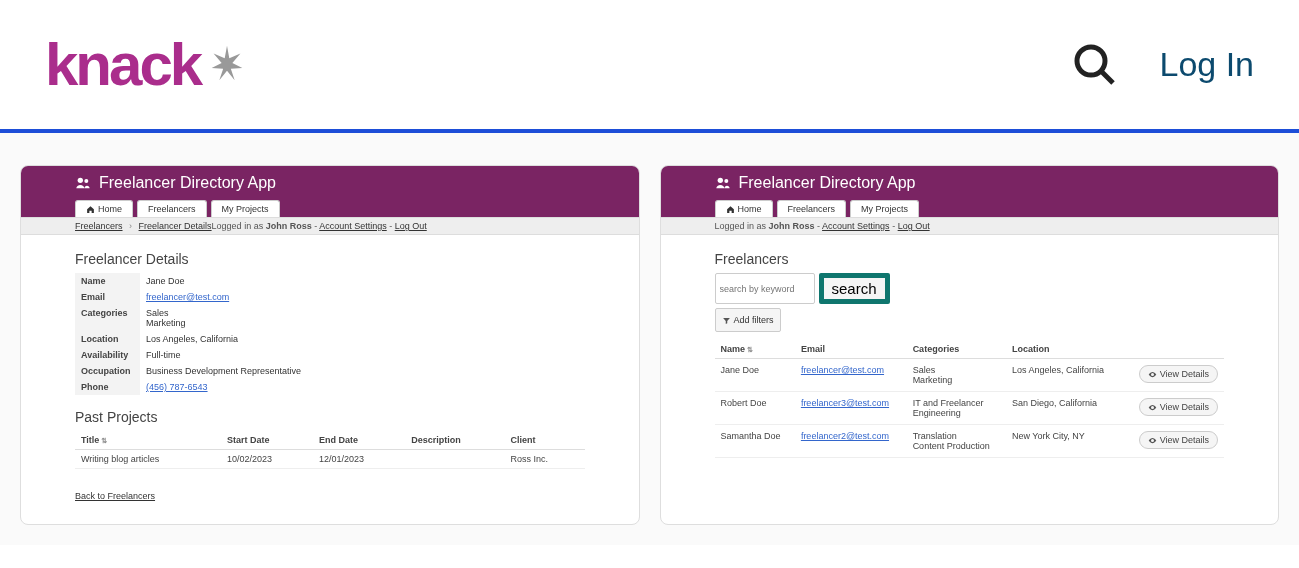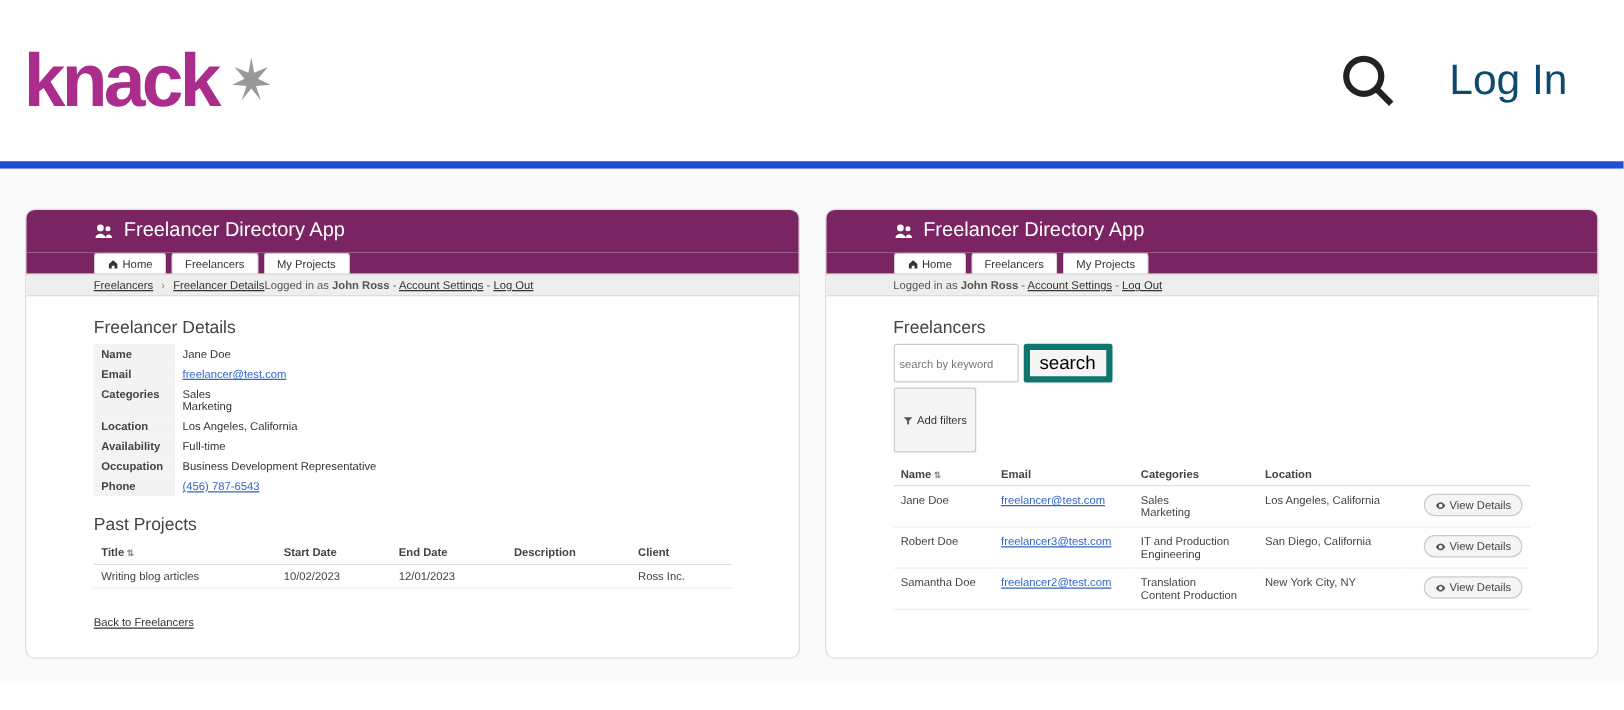--- a/index.html
+++ b/index.html
@@ -6,23 +6,23 @@
   body {
     font-family: -apple-system, BlinkMacSystemFont, "Segoe UI", Arial, sans-serif;
     background: #ffffff;
     color: #333;
     font-size: 10px;
   }
   .topbar {
     display: flex;
     justify-content: space-between;
     align-items: center;
-    padding: 30px 45px 30px 19px;
+    padding: 30px 45px 30px 45px;
     background: #fff;
-    border-bottom: 6px solid #1d4ed8;
+    border-bottom: 4px solid #1d4ed8;
   }
   .logo {
     display: flex;
     align-items: center;
     font-weight: 800;
     font-size: 60px;
     color: #aa2d8c;
     letter-spacing: -3px;
   }
   .logo svg { margin-left: 4px; }
@@ -162,21 +162,21 @@
     border: 5px solid #0f766e;
     background: #f5f5f5;
     border-radius: 2px;
     cursor: pointer;
   }
   .add-filters {
     display: inline-flex;
     align-items: center;
     gap: 3px;
     font-size: 9px;
-    padding: 20px 6px;
+    padding: 6px 6px;
     border: 1px solid #ccc;
     background: #f5f5f5;
     border-radius: 2px;
     cursor: pointer;
     margin-bottom: 6px;
   }
   .freelancers-table {
     width: 100%;
     border-collapse: collapse;
     margin-top: 2px;
@@ -388,21 +388,21 @@
             <td style="text-align:right"><span class="view-btn">
                   <svg class="eye-icon" viewBox="0 0 24 24" fill="#555">
                     <path d="M12 5C6 5 2 12 2 12s4 7 10 7 10-7 10-7-4-7-10-7zm0 11a4 4 0 110-8 4 4 0 010 8z"></path>
                   </svg>
                   <span>View Details</span>
                 </span></td>
           </tr>
           <tr>
             <td>Robert Doe</td>
             <td><a href="#" class="link">freelancer3@test.com</a></td>
-            <td><span>IT and Production</span><br><span>Engineering</span></td>
+            <td><span>IT and Freelancer</span><br><span>Engineering</span></td>
             <td>San Diego, California</td>
             <td style="text-align:right"><span class="view-btn">
                   <svg class="eye-icon" viewBox="0 0 24 24" fill="#555">
                     <path d="M12 5C6 5 2 12 2 12s4 7 10 7 10-7 10-7-4-7-10-7zm0 11a4 4 0 110-8 4 4 0 010 8z"></path>
                   </svg>
                   <span>View Details</span>
                 </span></td>
           </tr>
           <tr>
             <td>Samantha Doe</td>

